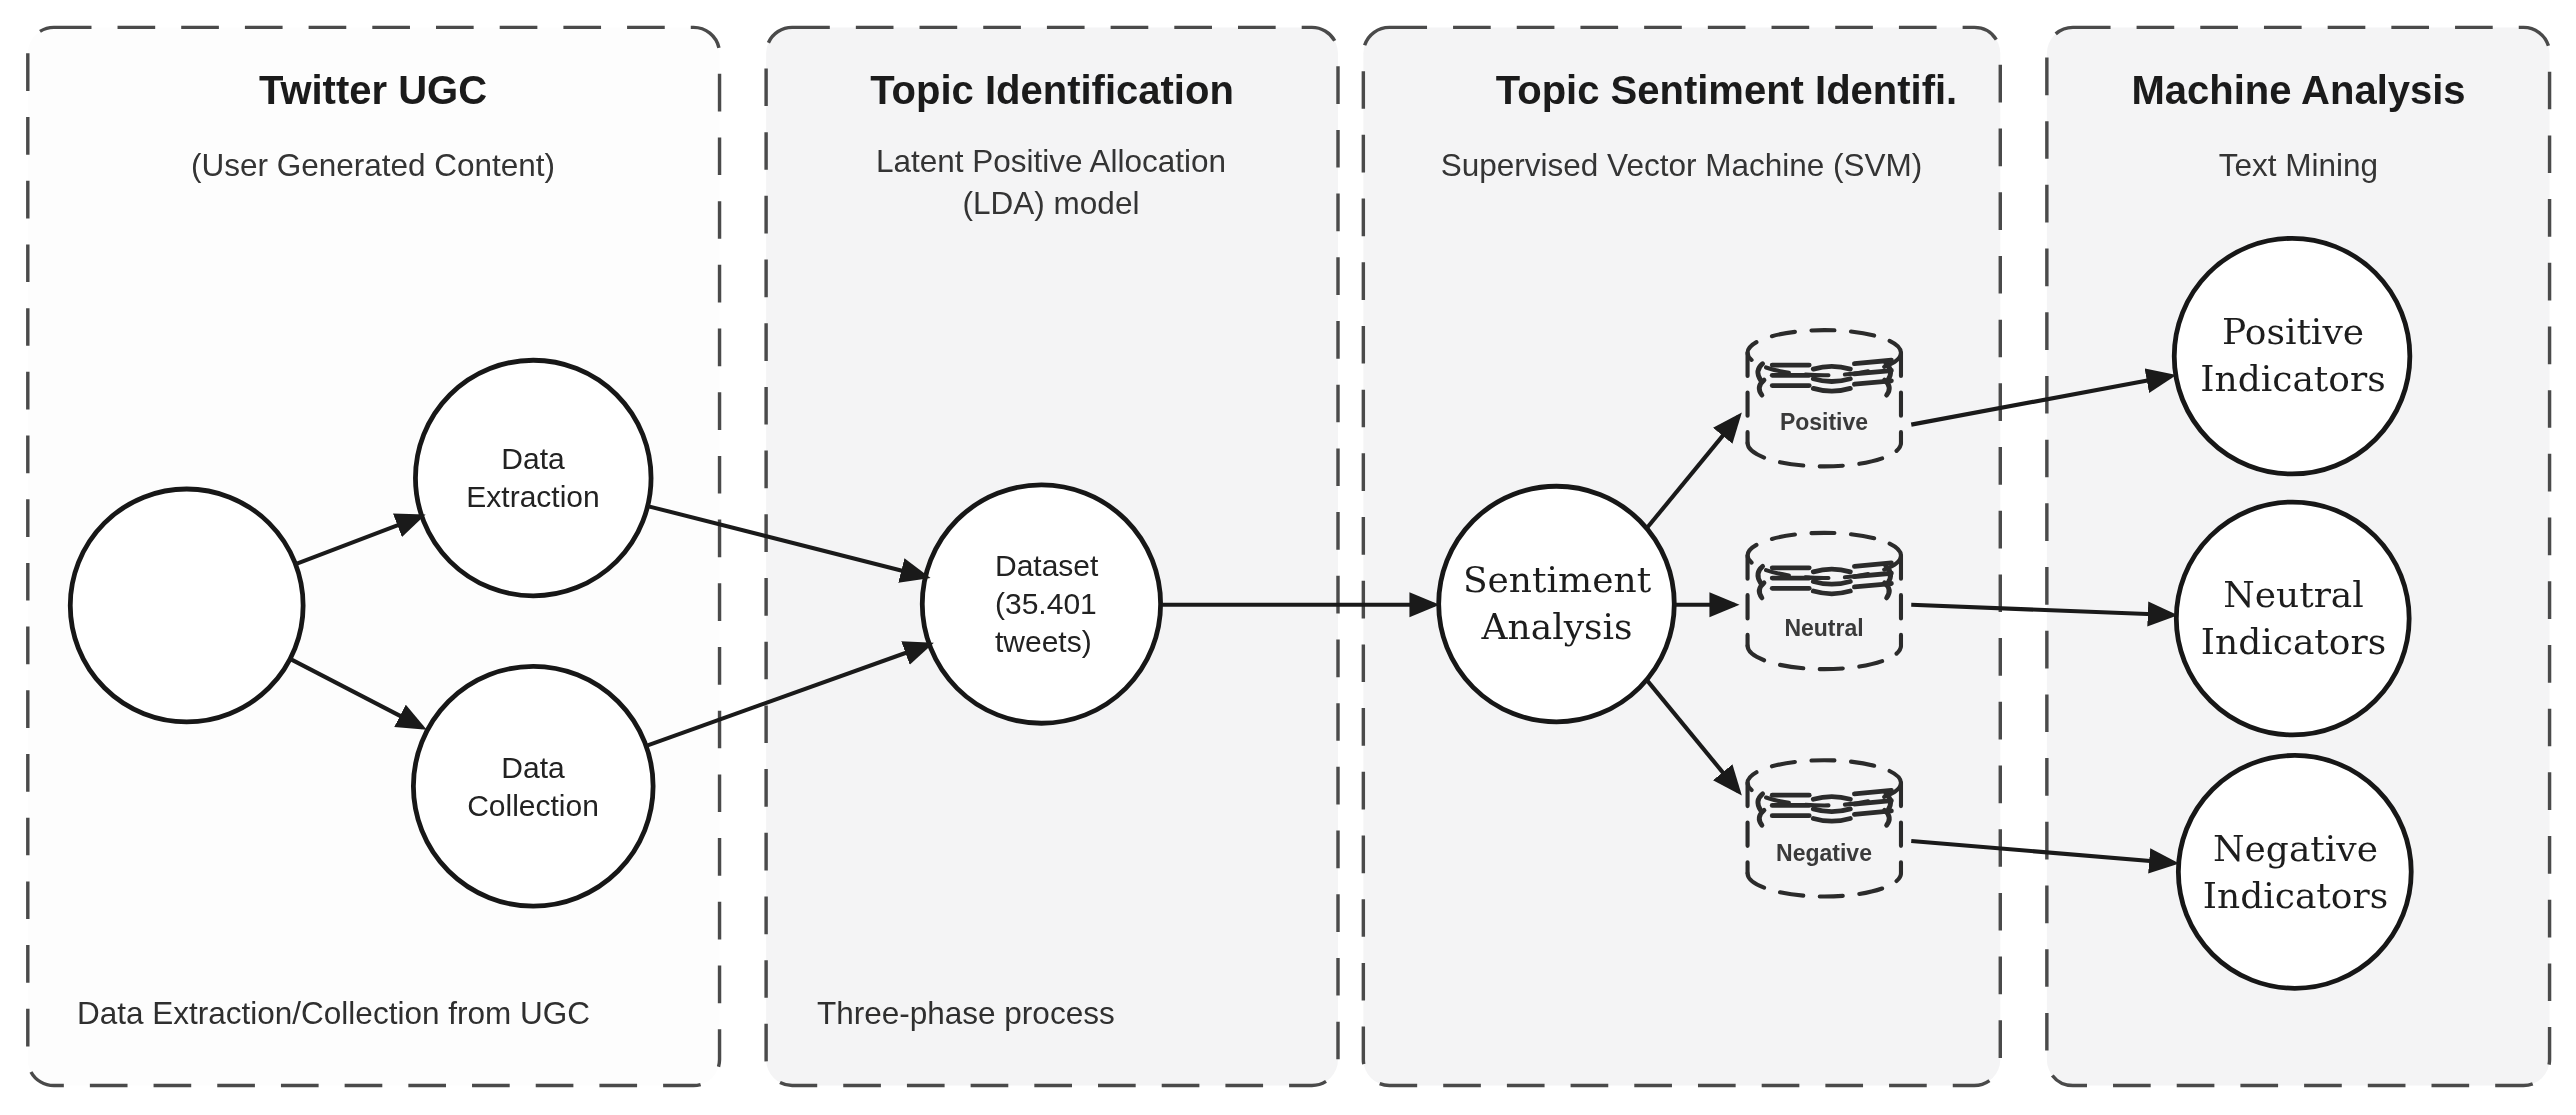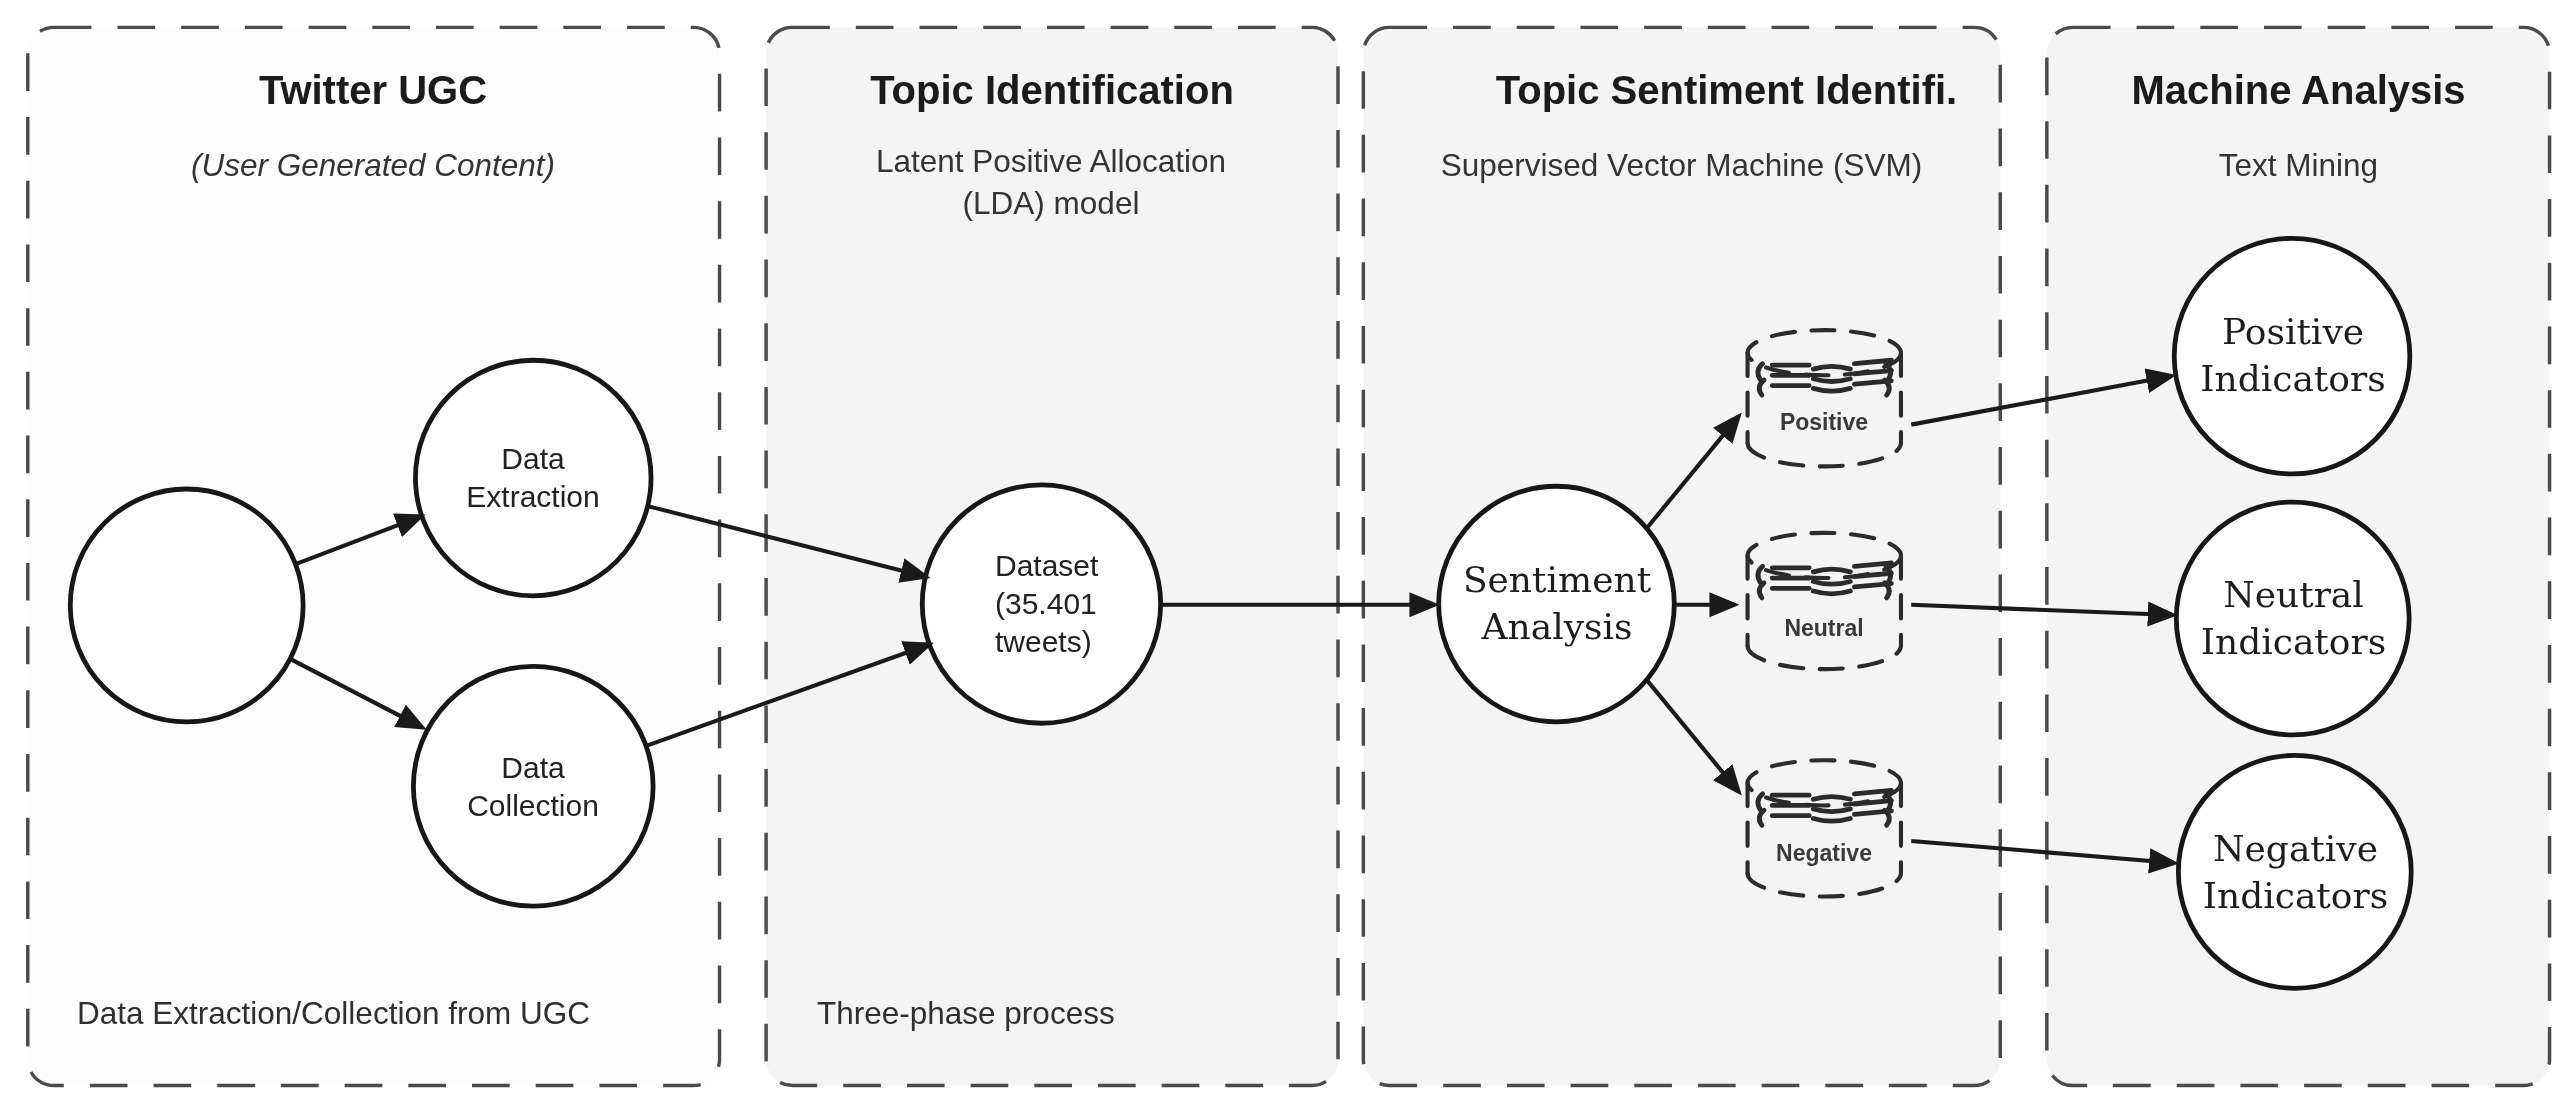--- a/index.html
+++ b/index.html
@@ -113,21 +113,21 @@
     <line class="arrow" x1="1696" y1="883" x2="2094" y2="883" marker-end="url(#ah)"></line>
     <line class="arrow" x1="2404" y1="771" x2="2538" y2="608" marker-end="url(#ah)"></line>
     <line class="arrow" x1="2446" y1="883" x2="2532" y2="883" marker-end="url(#ah)"></line>
     <line class="arrow" x1="2404" y1="993" x2="2538" y2="1156" marker-end="url(#ah)"></line>
     <line class="arrow" x1="2790" y1="620" x2="3170" y2="549" marker-end="url(#ah)"></line>
     <line class="arrow" x1="2790" y1="883" x2="3172" y2="898" marker-end="url(#ah)"></line>
     <line class="arrow" x1="2790" y1="1228" x2="3174" y2="1260" marker-end="url(#ah)"></line>
   </svg>
 
   <div class="txt panel-title" style="left:27px;top:66px;width:692px;">Twitter UGC</div>
-  <div class="txt panel-subtitle" style="left:27px;top:145px;width:692px;font-style:italic;">(User Generated Content)</div>
+  <div class="txt panel-subtitle" style="left:27px;top:145px;width:692px;">(User Generated Content)</div>
 
   <div class="txt panel-title" style="left:766px;top:66px;width:572px;">Topic Identification</div>
   <div class="txt panel-subtitle" style="left:832px;top:141px;width:438px;">Latent Positive Allocation (LDA) model</div>
 
   <div class="txt panel-title" style="left:1408px;top:66px;width:637px;">Topic Sentiment Identifi.</div>
   <div class="txt panel-subtitle" style="left:1363px;top:145px;width:637px;">Supervised Vector Machine (SVM)</div>
 
   <div class="txt panel-title" style="left:2047px;top:66px;width:503px;">Machine Analysis</div>
   <div class="txt panel-subtitle" style="left:2047px;top:145px;width:503px;">Text Mining</div>
 

